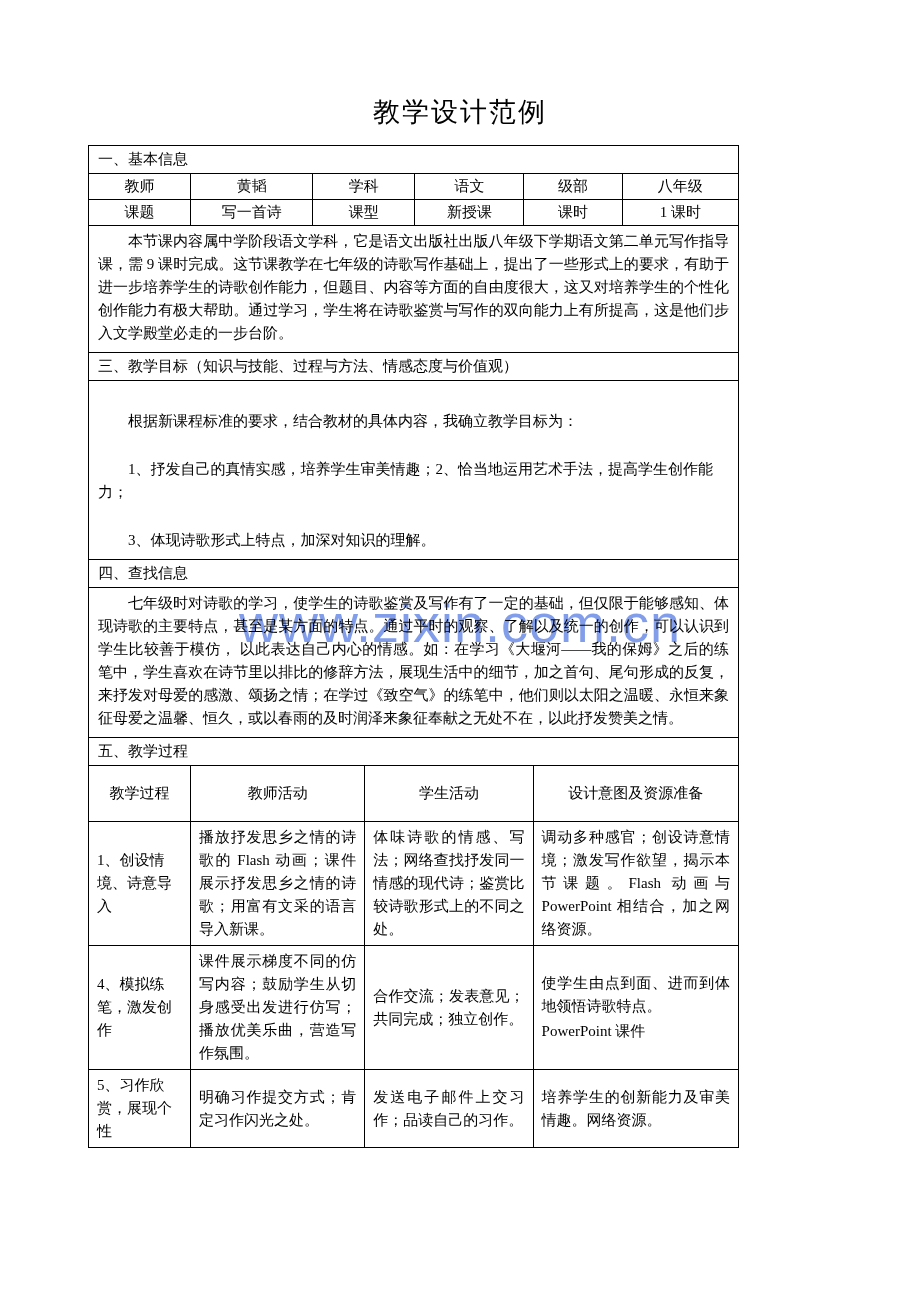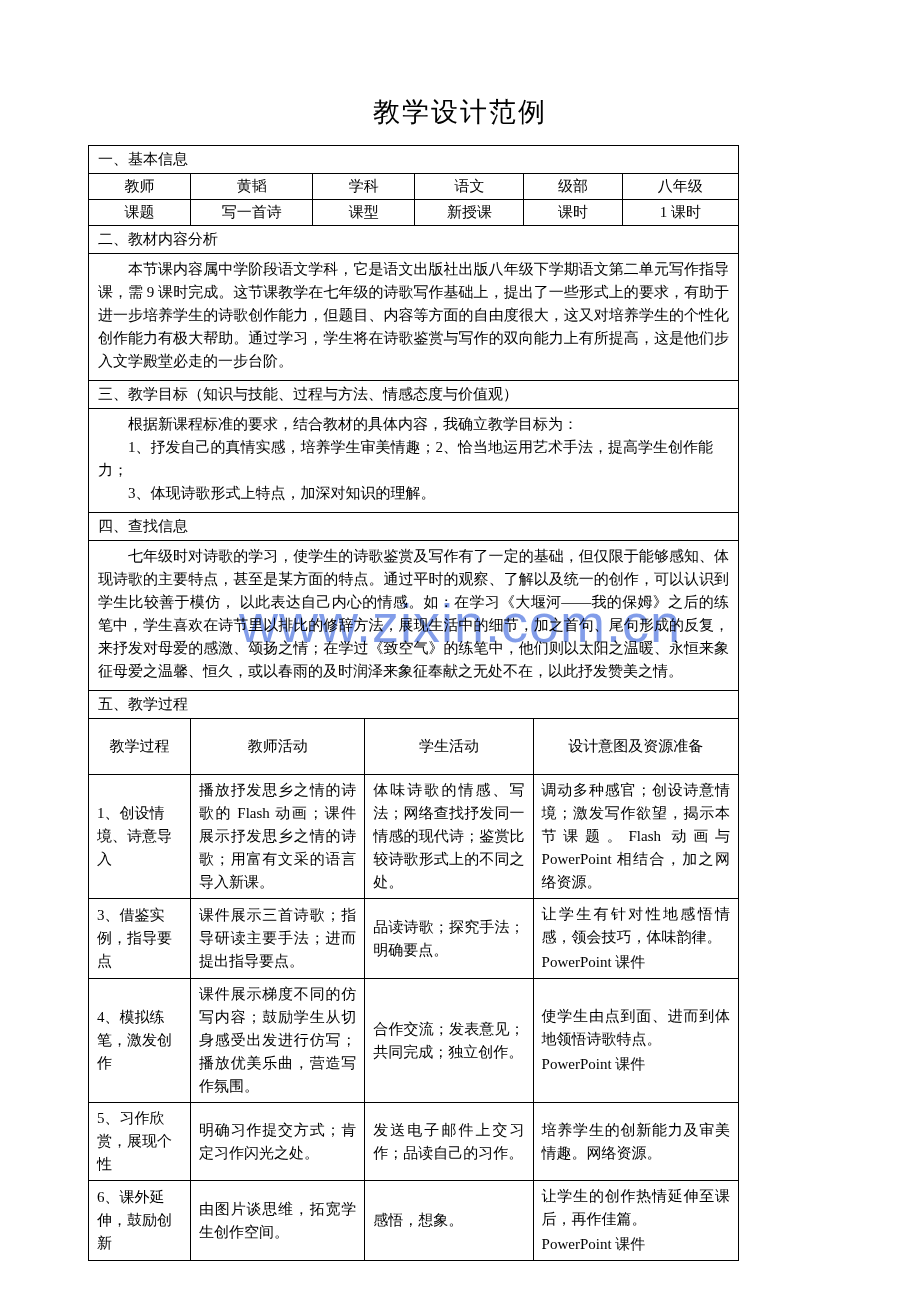--- a/index.html
+++ b/index.html
@@ -13,21 +13,21 @@
     letter-spacing:2px; position:relative; z-index:1; }
   .doc { position:relative; z-index:1; width:651px; margin-left:88px;font-family:Liberation Serif, serif; }
   table.t { width:100%; border-collapse:collapse; table-layout:fixed;
     font-size:15px; line-height:23px; }
   table.t + table.t { margin-top:-1px; }
   .t td { border:1px solid #000; padding:1px 6px; vertical-align:middle; }
   td.sec { text-align:left; padding:2px 9px; }
   td.c { text-align:center; padding:1px 4px; }
   td.para { padding:4px 9px 7px 9px; vertical-align:top; }
   .para p { margin:0; text-indent:2em; text-align:justify; }
-  .objline { text-indent:2em; }
+  .objline { text-indent:2em;margin-top:25px; }
   tr.proc-h td { text-align:center; padding:16px 4px; }
   tr.proc td { vertical-align:middle; padding:4px 8px; }
   tr.proc p { margin:0; text-align:justify; }
   tr.proc p + p { margin-top:2px; }
   td.stage { text-align:left; padding-left:9px; }
   .flow-title { margin:0; text-indent:0; }
   .flow-text { margin:0; text-indent:2em; text-align:justify; }
 </style>
 </head>
 <body>
@@ -65,23 +65,20 @@
         <td class="c">课型</td>
         <td class="c">新授课</td>
         <td class="c">课时</td>
         <td class="c">1 课时</td>
       </tr>
     </tbody>
       </table>
 
     <table class="t">
       <tbody>
-          <tr>
-        <td class="sec">二、教材内容分析</td>
-      </tr>
       <tr>
         <td class="para">
           <p>本节课内容属中学阶段语文学科，它是语文出版社出版八年级下学期语文第二单元写作指导课，需 9 课时完成。这节课教学在七年级的诗歌写作基础上，提出了一些形式上的要求，有助于进一步培养学生的诗歌创作能力，但题目、内容等方面的自由度很大，这又对培养学生的个性化创作能力有极大帮助。通过学习，学生将在诗歌鉴赏与写作的双向能力上有所提高，这是他们步入文学殿堂必走的一步台阶。</p>
         </td>
       </tr>
       <tr>
         <td class="sec">三、教学目标（知识与技能、过程与方法、情感态度与价值观）</td>
       </tr>
       <tr>
         <td class="para">
@@ -126,33 +123,20 @@
             </td>
         <td>
               <p>体味诗歌的情感、写法；网络查找抒发同一情感的现代诗；鉴赏比较诗歌形式上的不同之处。</p>
             </td>
         <td>
           <p>调动多种感官；创设诗意情境；激发写作欲望，揭示本节课题。Flash 动画与 PowerPoint 相结合，加之网络资源。</p>
         </td>
       </tr>
 
 
-      <tr class="proc">
-        <td class="stage">3、借鉴实例，指导要点</td>
-        <td>
-              <p>课件展示三首诗歌；指导研读主要手法；进而提出指导要点。</p>
-            </td>
-        <td>
-              <p>品读诗歌；探究手法；明确要点。</p>
-            </td>
-        <td>
-          <p>让学生有针对性地感悟情感，领会技巧，体味韵律。</p>
-          <p>PowerPoint 课件</p>
-        </td>
-      </tr>
 
       <tr class="proc">
         <td class="stage">4、模拟练笔，激发创作</td>
         <td>
               <p>课件展示梯度不同的仿写内容；鼓励学生从切身感受出发进行仿写；播放优美乐曲，营造写作氛围。</p>
             </td>
         <td>
               <p>合作交流；发表意见；共同完成；独立创作。</p>
             </td>
         <td>
@@ -167,31 +151,18 @@
               <p>明确习作提交方式；肯定习作闪光之处。</p>
             </td>
         <td>
               <p>发送电子邮件上交习作；品读自己的习作。</p>
             </td>
         <td>
           <p>培养学生的创新能力及审美情趣。网络资源。</p>
         </td>
       </tr>
 
-      <tr class="proc">
-        <td class="stage">6、课外延伸，鼓励创新</td>
-        <td>
-              <p>由图片谈思维，拓宽学生创作空间。</p>
-            </td>
-        <td>
-              <p>感悟，想象。</p>
-            </td>
-        <td>
-          <p>让学生的创作热情延伸至课后，再作佳篇。</p>
-          <p>PowerPoint 课件</p>
-        </td>
-      </tr>
     </tbody>
       </table>
 
 
   </div>
 </div>
 
 </body></html>

